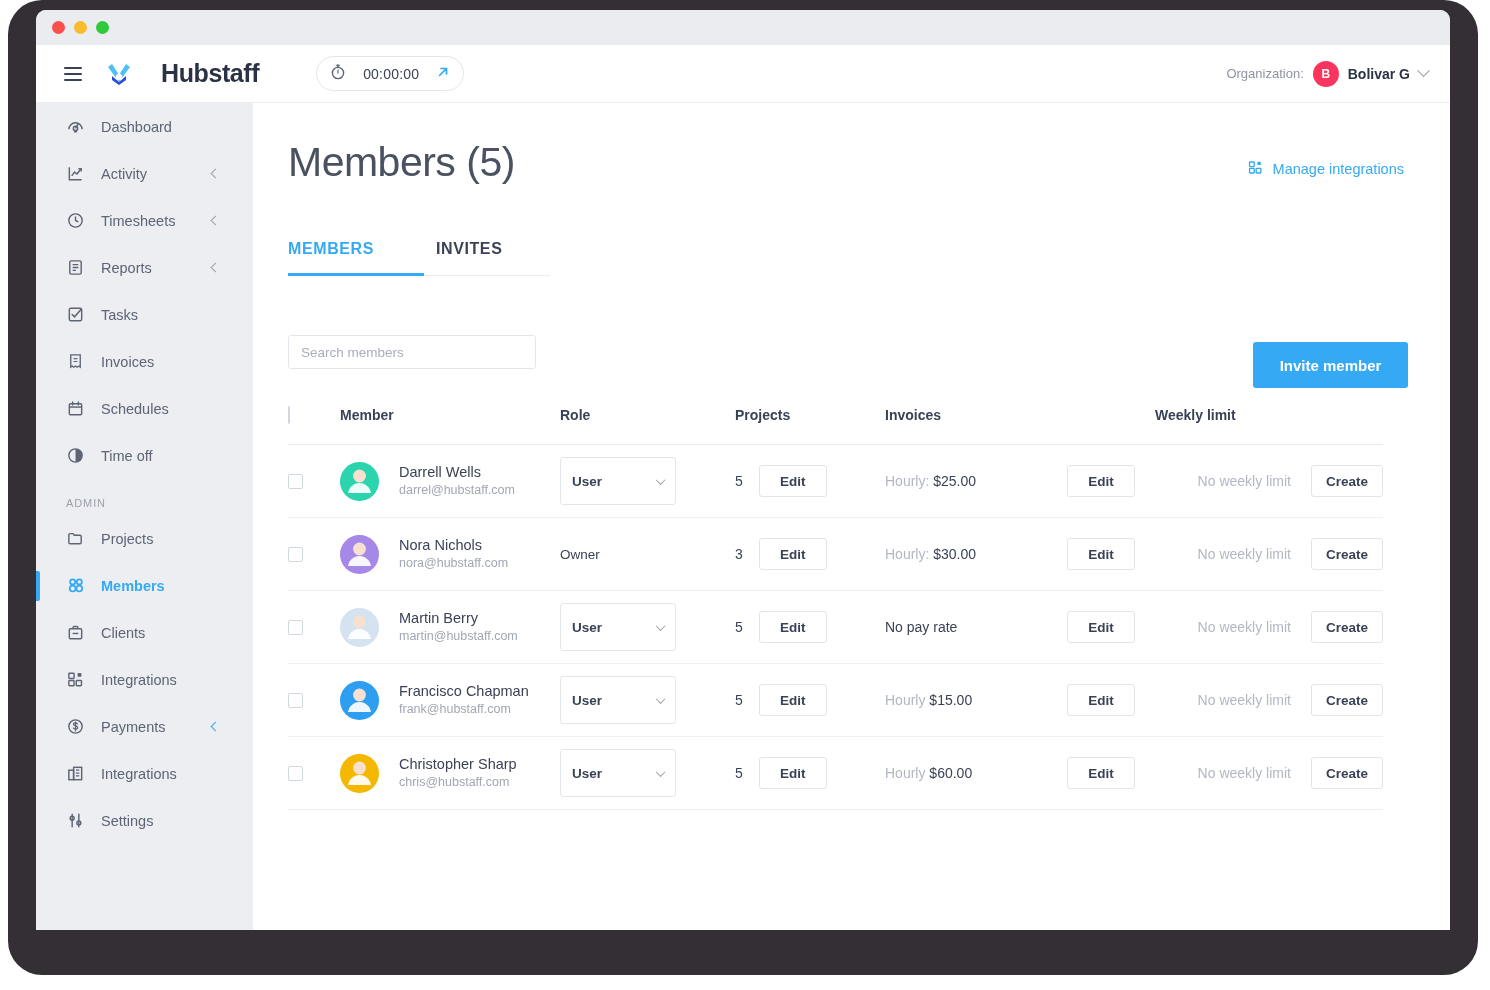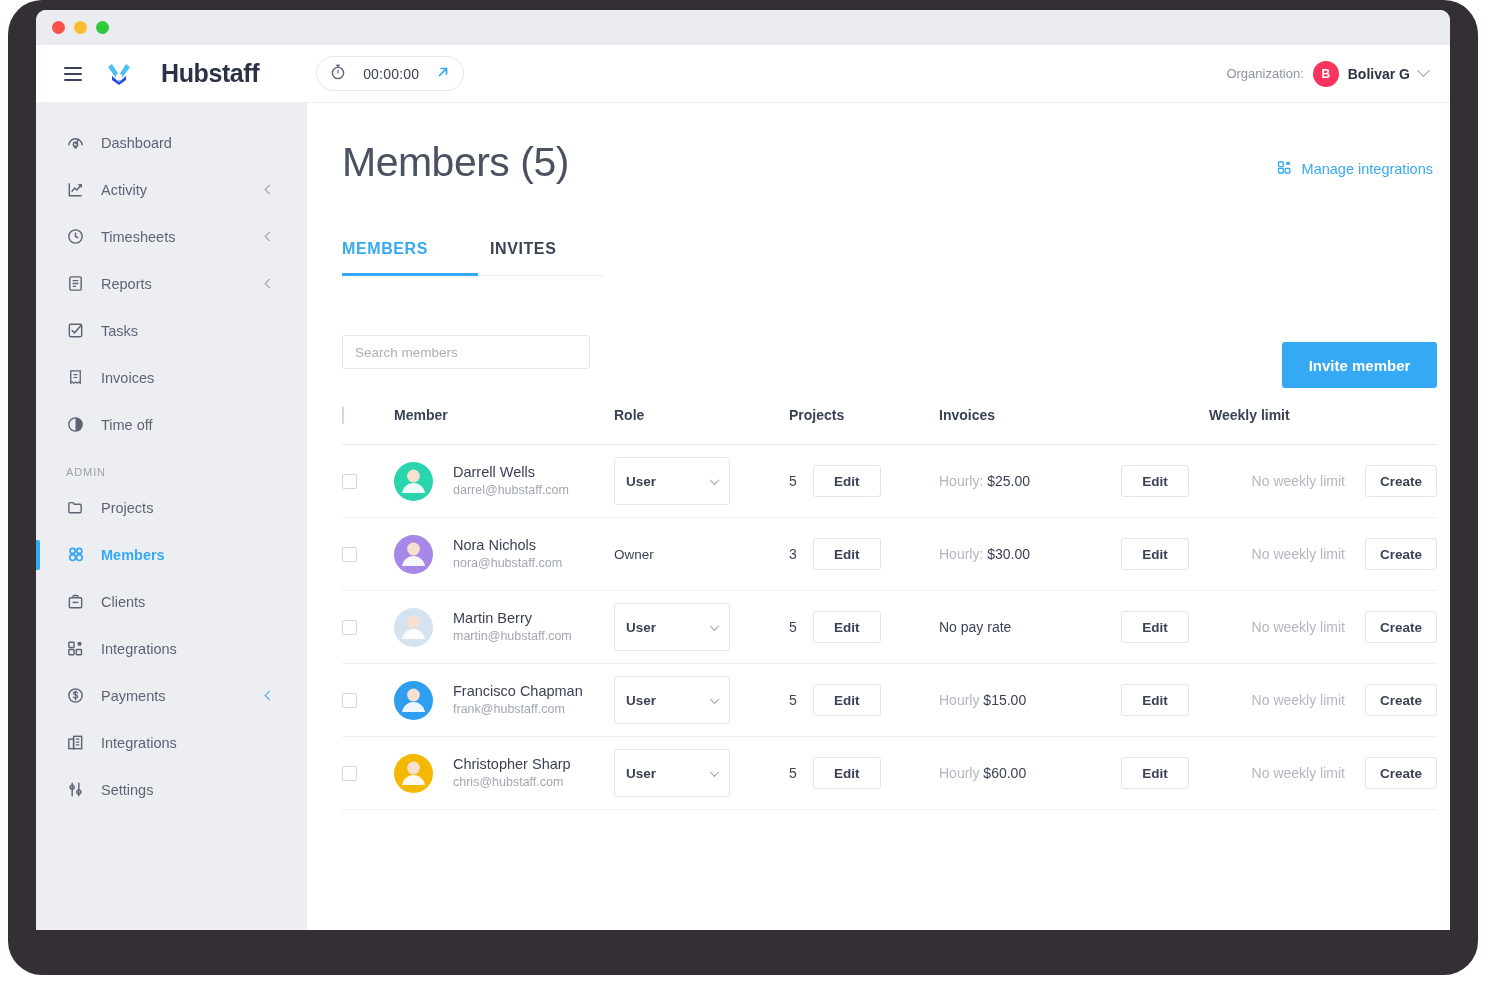--- a/index.html
+++ b/index.html
@@ -101,23 +101,23 @@
     border-right: 1.6px solid #9aa0ad;
     border-bottom: 1.6px solid #9aa0ad;
     transform: rotate(45deg) translate(-2px,-2px);
   }
 
   
   .app-body { display: flex; height: 827px; }
 
   
   .sidebar {
-    width: 271px;
+    width: 217px;
     background: #eceef1;
-    padding-top: 16px;
+    padding-top: 0;
     flex-shrink: 0;
     position: relative;
   }
   .nav-item {
     height: 47px;
     display: flex; align-items: center;
     padding-left: 30px;
     gap: 16px;
     cursor: pointer;
     position: relative;
@@ -391,20 +391,30 @@
         <div class="nav-item">
           <span class="nav-icon">
             <svg width="19" height="19" viewBox="0 0 20 20">
                 <path d="M5 3h10v13l-1.6-1.2L11.8 16l-1.8-1.2L8.2 16l-1.6-1.2L5 16z" fill="none" stroke="#5c6475" stroke-width="1.4"></path>
                 <path d="M8 7h4M8 10h4" stroke="#5c6475" stroke-width="1.3"></path>
               </svg>
           </span>
           <span>Invoices</span>
         </div>
 
+        <div class="nav-item">
+          <span class="nav-icon">
+            <svg width="19" height="19" viewBox="0 0 20 20">
+                <rect x="3.5" y="5" width="13" height="11.5" rx="1.3" fill="none" stroke="#5c6475" stroke-width="1.5"></rect>
+                <path d="M3.5 8.5h13" stroke="#5c6475" stroke-width="1.5"></path>
+                <path d="M7 3.2v3M13 3.2v3" stroke="#5c6475" stroke-width="1.5" stroke-linecap="round"></path>
+              </svg>
+          </span>
+          <span>Schedules</span>
+        </div>
 
         <div class="nav-item">
           <span class="nav-icon">
             <svg width="19" height="19" viewBox="0 0 20 20">
                 <circle cx="10" cy="10" r="7" fill="none" stroke="#5c6475" stroke-width="1.5"></circle>
                 <path d="M10 3.2 A6.8 6.8 0 0 1 10 16.8 Z" fill="#5c6475"></path>
               </svg>
           </span>
           <span>Time off</span>
         </div>

